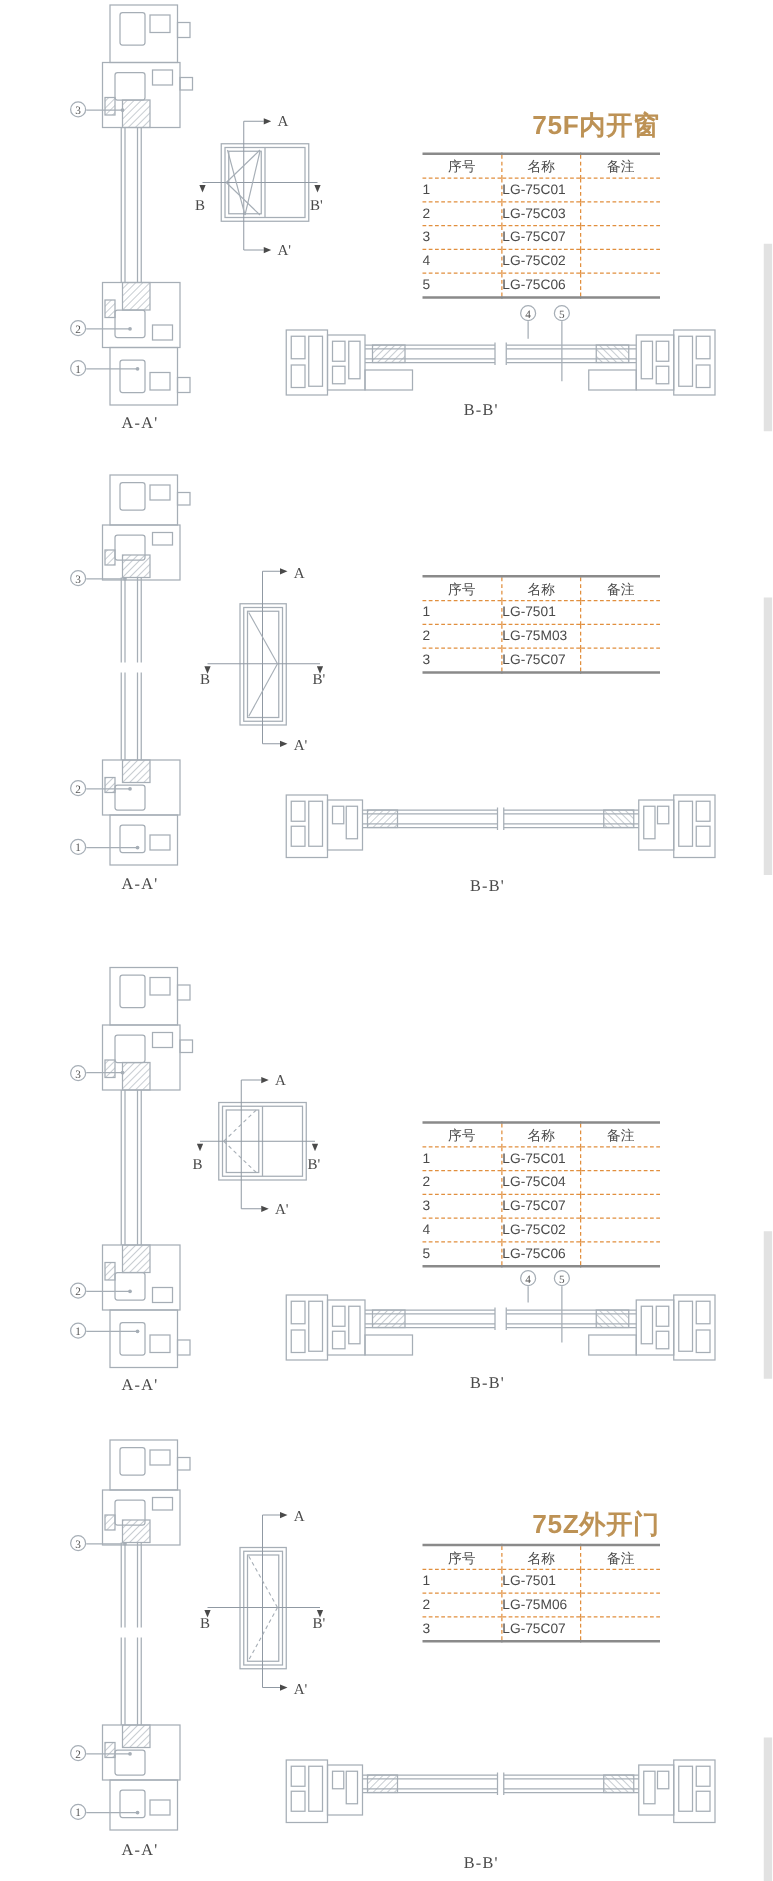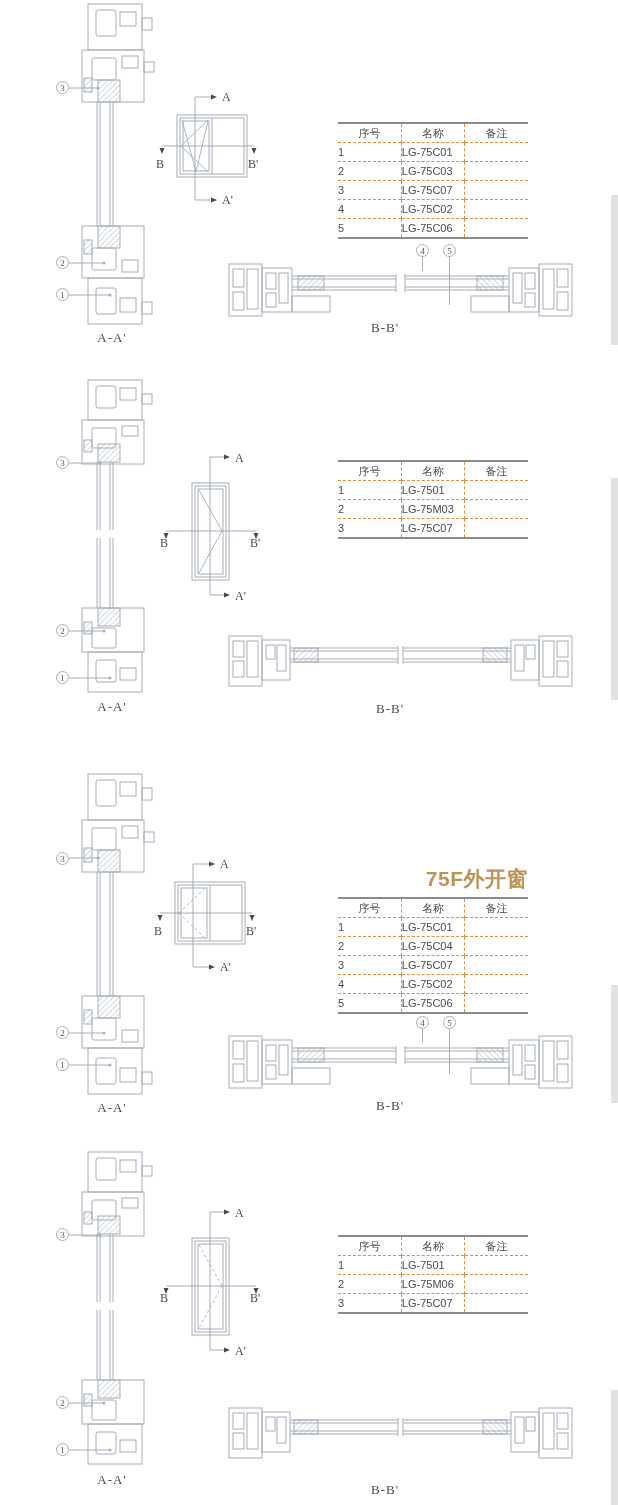--- a/index.html
+++ b/index.html
@@ -222,20 +222,21 @@
         <line x1="31" y1="58" x2="58" y2="84"></line>
         <line x1="46" y1="84" x2="32" y2="32"></line>
         <line x1="46" y1="84" x2="58" y2="33"></line>
       </g>
     </svg>
     <div class="viewletter" style="left:222px;top:90px">A</div>
     <div class="viewletter" style="left:222px;top:193px">A'</div>
     <div class="viewletter" style="left:156px;top:157px">B</div>
     <div class="viewletter" style="left:248px;top:157px">B'</div>
 
+    <div class="title" style="left:338px;top:86px">75F内开窗</div>
     <table class="parts" style="left:338px;top:122px">
       <thead>
         <tr>
           <th>序号</th>
           <th>名称</th>
           <th>备注</th>
         </tr>
       </thead>
       <tbody>
           <tr>
@@ -360,21 +361,20 @@
       <g class="openline dashed">
         <line x1="31" y1="58" x2="58" y2="32"></line>
         <line x1="31" y1="58" x2="58" y2="84"></line>
       </g>
     </svg>
     <div class="viewletter" style="left:220px;top:87px">A</div>
     <div class="viewletter" style="left:220px;top:190px">A'</div>
     <div class="viewletter" style="left:154px;top:154px">B</div>
     <div class="viewletter" style="left:246px;top:154px">B'</div>
 
-    <div class="title" style="left:338px;top:95px">75F外开窗</div>
     <table class="parts" style="left:338px;top:127px">
       <thead>
         <tr>
           <th>序号</th>
           <th>名称</th>
           <th>备注</th>
         </tr>
       </thead>
       <tbody>
           <tr>
@@ -439,20 +439,21 @@
       <g class="openline dashed">
         <line x1="47" y1="47" x2="70" y2="88"></line>
         <line x1="70" y1="88" x2="47" y2="130"></line>
       </g>
     </svg>
     <div class="viewletter" style="left:235px;top:66px">A</div>
     <div class="viewletter" style="left:235px;top:204px">A'</div>
     <div class="viewletter" style="left:160px;top:151px">B</div>
     <div class="viewletter" style="left:250px;top:151px">B'</div>
 
+    <div class="title" style="left:338px;top:65px">75Z外开门</div>
     <table class="parts" style="left:338px;top:95px">
       <thead>
         <tr>
           <th>序号</th>
           <th>名称</th>
           <th>备注</th>
         </tr>
       </thead>
       <tbody>
           <tr>

